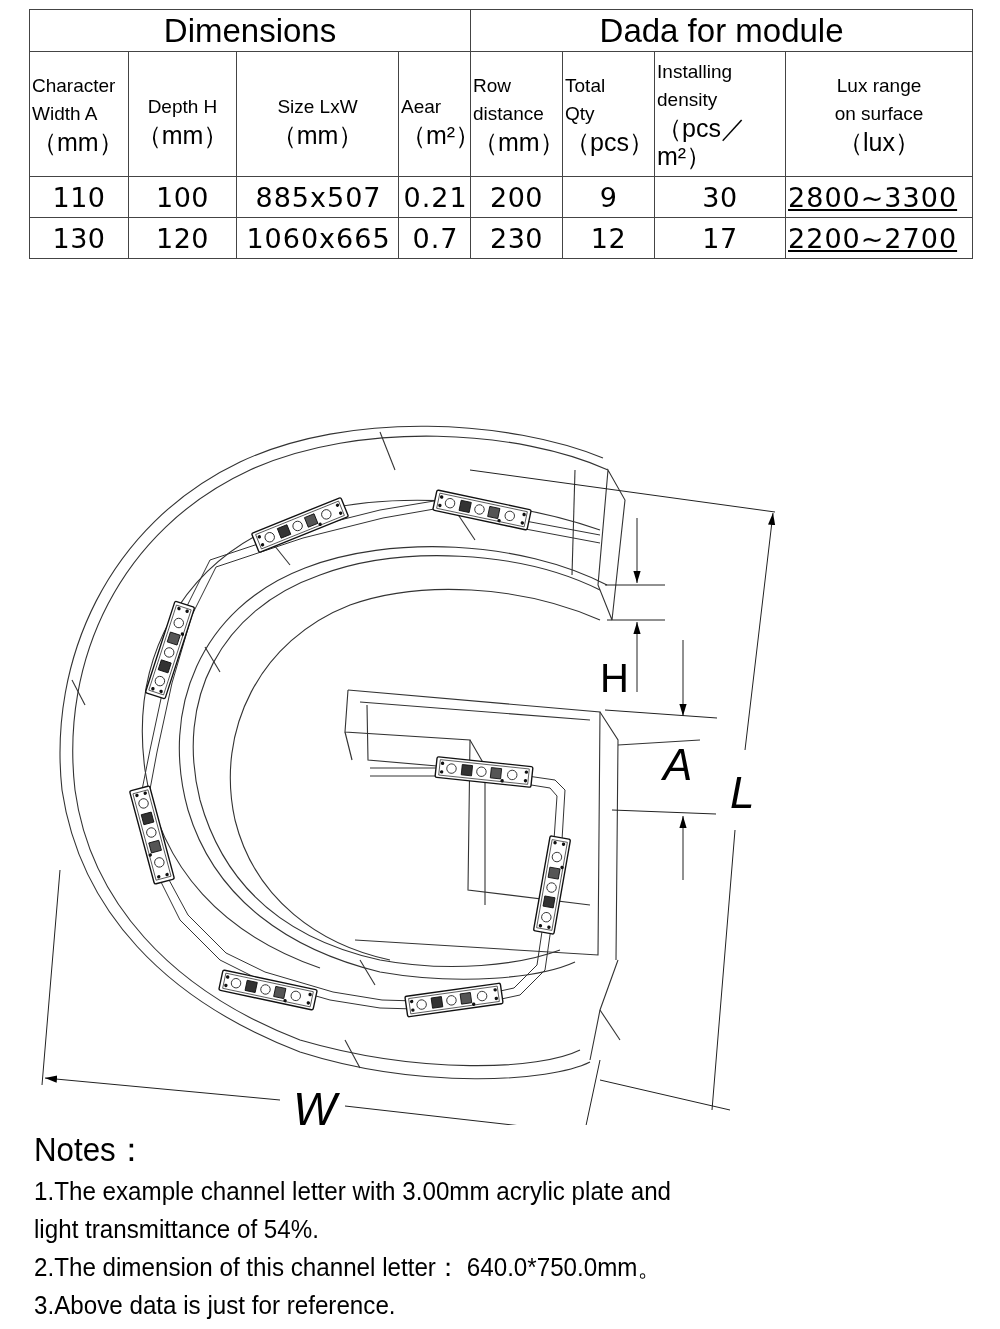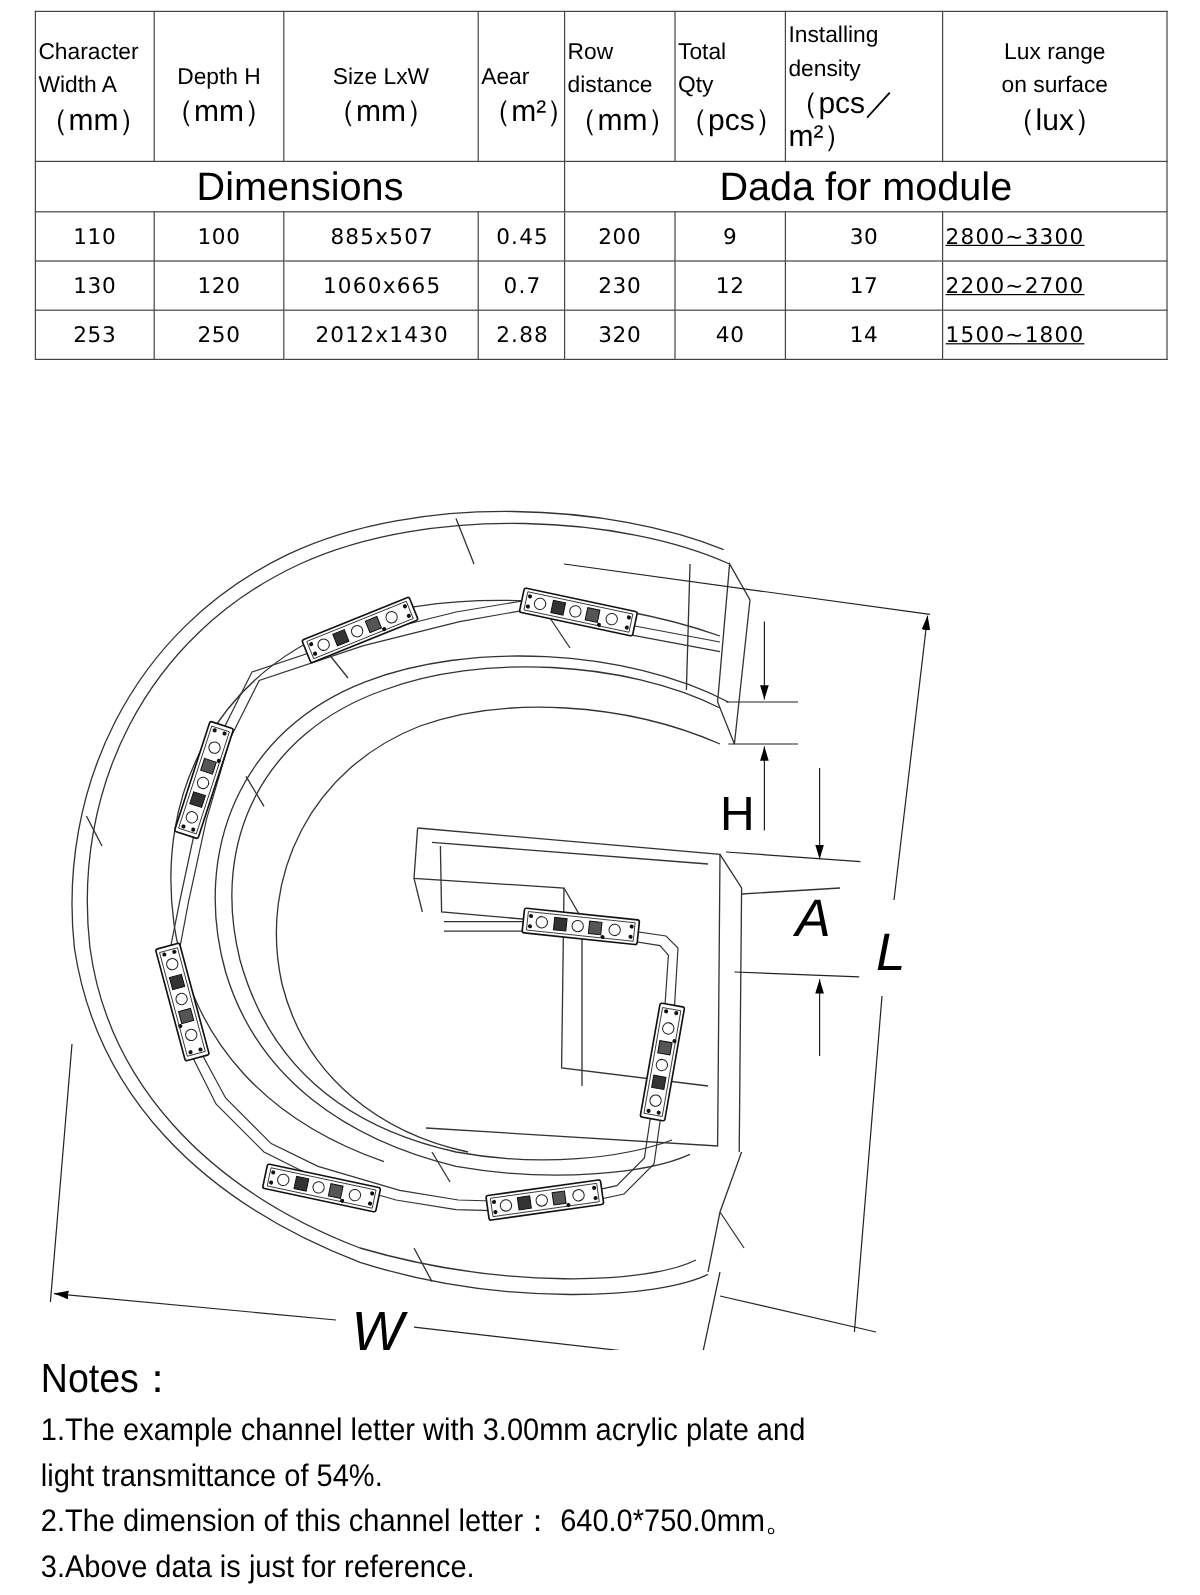--- a/index.html
+++ b/index.html
@@ -2,21 +2,21 @@
 <html><head>
 <meta charset="utf-8">
 <style>
   html, body { margin: 0; padding: 0; background: #ffffff; }
   body { width: 1000px; height: 1329px; position: relative; overflow: hidden; font-family: "Liberation Sans", sans-serif; color: #000; }
   table.spec { position: absolute; left: 29px; top: 9px; width: 943px; border-collapse: collapse; table-layout: fixed; }
   table.spec td { border: 1.5px solid #444; padding: 0; }
   .grp { height: 41px; font-size: 33px; text-align: center; vertical-align: middle; }
   .hd { height: 124px; font-size: 19px; line-height: 28px; vertical-align: middle; }
   .hd .u { font-size: 25px; }
-  .num { height: 40px; font-family: "DejaVu Sans", sans-serif; font-size: 18px; text-align: center; vertical-align: middle; letter-spacing: 0.5px; }
+  .num { height: 40px; font-family: "DejaVu Sans", sans-serif; font-size: 27px; text-align: center; vertical-align: middle; letter-spacing: 0.5px; }
   .num.left { text-align: center; padding-left: 2px; letter-spacing: 1px; }
   .num.lux { text-align: left; padding-left: 2px; letter-spacing: 1px; text-decoration: underline; }
   .c { text-align: center; }
   .l { text-align: left; padding-left: 2px !important; }
   svg.drawing { position: absolute; left: 0; top: 395px; }
   .notes { position: absolute; left: 34px; top: 1126px; font-family: "Liberation Sans", sans-serif; }
   .notes .title { font-size: 34px; line-height: 46px; transform: scaleX(0.92); transform-origin: left; }
   .notes .line { font-size: 26px; line-height: 38px; transform: scaleX(0.93); transform-origin: left; white-space: nowrap; }
   .dim-label { font-family: "Liberation Sans", sans-serif; }
 </style>
@@ -29,20 +29,24 @@
       <col style="width:108px">
       <col style="width:162px">
       <col style="width:72px">
     <col style="width:92px">
       <col style="width:92px">
       <col style="width:131px">
       <col style="width:187px">
   </colgroup>
   <tbody>
       <tr>
+    <td colspan="4" class="grp">Dimensions</td>
+    <td colspan="4" class="grp">Dada for module</td>
+  </tr>
+  <tr>
     <td class="hd l">
       <div>Character</div>
       <div>Width  A</div>
       <div class="u">（mm）</div>
     </td>
     <td class="hd c">
       <div style="height:14px"></div>
       <div>Depth H</div>
       <div class="u">（mm）</div>
     </td>
@@ -71,52 +75,38 @@
       <div>density</div>
       <div class="u">（pcs／m²）</div>
     </td>
     <td class="hd c">
       <div>Lux range</div>
       <div>on surface</div>
       <div class="u">（lux）</div>
     </td>
   </tr>
   <tr>
-    <td colspan="4" class="grp">Dimensions</td>
-    <td colspan="4" class="grp">Dada for module</td>
-  </tr>
-  <tr>
     <td class="num">110</td>
     <td class="num">100</td>
     <td class="num left">885x507</td>
-    <td class="num left">0.45</td>
+    <td class="num left">0.21</td>
     <td class="num">200</td>
     <td class="num">9</td>
     <td class="num">30</td>
     <td class="num lux">2800~3300</td>
   </tr>
   <tr>
     <td class="num">130</td>
     <td class="num">120</td>
     <td class="num left">1060x665</td>
     <td class="num left">0.7</td>
     <td class="num">230</td>
     <td class="num">12</td>
     <td class="num">17</td>
     <td class="num lux">2200~2700</td>
-  </tr>
-  <tr>
-    <td class="num">253</td>
-    <td class="num">250</td>
-    <td class="num left">2012x1430</td>
-    <td class="num left">2.88</td>
-    <td class="num">320</td>
-    <td class="num">40</td>
-    <td class="num">14</td>
-    <td class="num lux">1500~1800</td>
   </tr>
 </tbody>
   </table>
 
 <svg class="drawing" width="1000" height="730" viewBox="0 395 1000 730">
   <defs>
     <marker id="arr" viewBox="0 0 10 10" refX="10" refY="5" markerWidth="12" markerHeight="14" orient="auto-start-reverse" markerUnits="userSpaceOnUse">
       <path d="M0,2 L10,5 L0,8 Z" fill="#000"></path>
     </marker>
     <g id="led-module">

